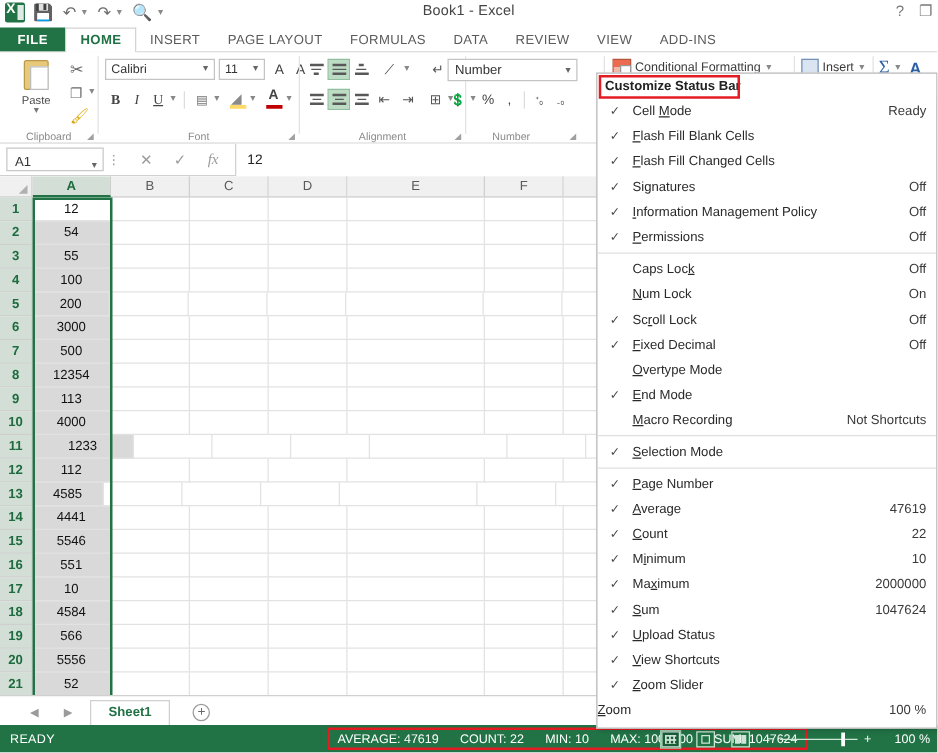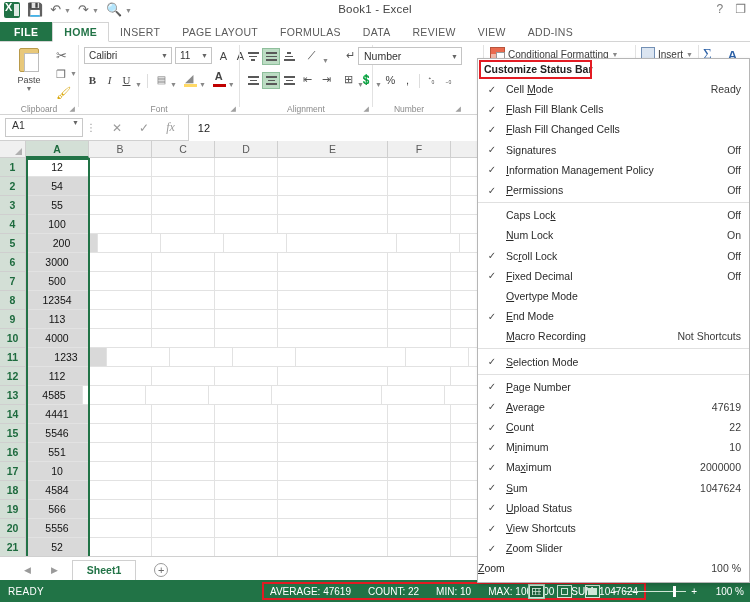--- a/index.html
+++ b/index.html
@@ -87,21 +87,21 @@
     background: #fff; border: 1px solid #bdbdbd;
   }
   .paste-txt { font-size: 9px; color: #4a4a4a; margin-top: 1px; }
   .paste-arrow { font-size: 7px; color: #777; }
   .cut-ico { position: absolute; left: 56px; top: 6px; font-size: 13px; color: #6a6a6a; }
   .copy-ico { position: absolute; left: 56px; top: 26px; font-size: 11px; color: #6a6a6a; }
   .fmt-ico { position: absolute; left: 56px; top: 44px; font-size: 12px; color: #d8a400; }
   .mini-arrow { font-size: 7px; color: #888; }
 
   
-  .ctl { position: absolute; display: flex; align-items: flex-end; }
+  .ctl { position: absolute; display: flex; align-items: center; }
   .combo {
     border: 1px solid #c4c4c4; background: #fff; height: 17px;
     display: flex; align-items: center; justify-content: space-between;
     font-size: 10px; color: #333; padding: 0 3px 0 4px;
   }
   .combo .cv { white-space: nowrap; overflow: hidden; }
   .combo .ca { font-size: 7px; color: #666; margin-left: 4px; }
   .fbtn {
     font-size: 11px; color: #444; width: 17px; height: 17px;
     display: inline-flex; align-items: center; justify-content: center;
@@ -143,21 +143,21 @@
   .sigma { font-size: 15px; color: #2a5fa5; font-family: "Liberation Serif", serif; }
 
   
   .fbar {
     position: absolute; left: 0; top: 115px; width: 750px; height: 26px;
     background: #fff; border-bottom: 1px solid #d0d0d0;
     display: flex; align-items: center;
   }
   .namebox {
     margin-left: 5px; width: 78px; height: 19px; border: 1px solid #c8c8c8;
-    background: #fff; display: flex; align-items: flex-start; justify-content: space-between;
+    background: #fff; display: flex; align-items: flex-end; justify-content: space-between;
     padding: 0 3px 0 6px; font-size: 10.5px; color: #333;
   }
   .namebox .ca { font-size: 7px; color: #666; }
   .fbar-dots { width: 16px; text-align: center; color: #999; font-size: 10px; }
   .fbar-btns { display: flex; align-items: center; gap: 17px; padding: 0 13px; }
   .fbar-btns span { font-size: 12px; color: #9b9b9b; }
   .fx { font-style: italic; font-family: "Liberation Serif", serif; color: #555; font-size: 12px; }
   .fcontent {
     flex: 1; height: 26px; border-left: 1px solid #d0d0d0; background: #fff;
     display: flex; align-items: center; padding-left: 9px; font-size: 11px; color: #222;
@@ -555,21 +555,21 @@
           <div class="cell aband" style="width: 63px;">100</div>
           <div class="cell" style="width: 63px;"></div>
           <div class="cell" style="width: 63px;"></div>
           <div class="cell" style="width: 63px;"></div>
           <div class="cell" style="width: 110px;"></div>
           <div class="cell" style="width: 63px;"></div>
           <div class="cell" style="width: 63px;"></div>
           <div class="cell" style="width: 40px;"></div>
         </div>
         <div class="crow">
-          <div class="cell aband" style="width: 72px;">200</div>
+          <div class="cell aband" style="width: 62px;">200</div>
           <div class="cell" style="width: 63px;"></div>
           <div class="cell" style="width: 63px;"></div>
           <div class="cell" style="width: 63px;"></div>
           <div class="cell" style="width: 110px;"></div>
           <div class="cell" style="width: 63px;"></div>
           <div class="cell" style="width: 63px;"></div>
           <div class="cell" style="width: 40px;"></div>
         </div>
         <div class="crow">
           <div class="cell aband" style="width: 63px;">3000</div>

